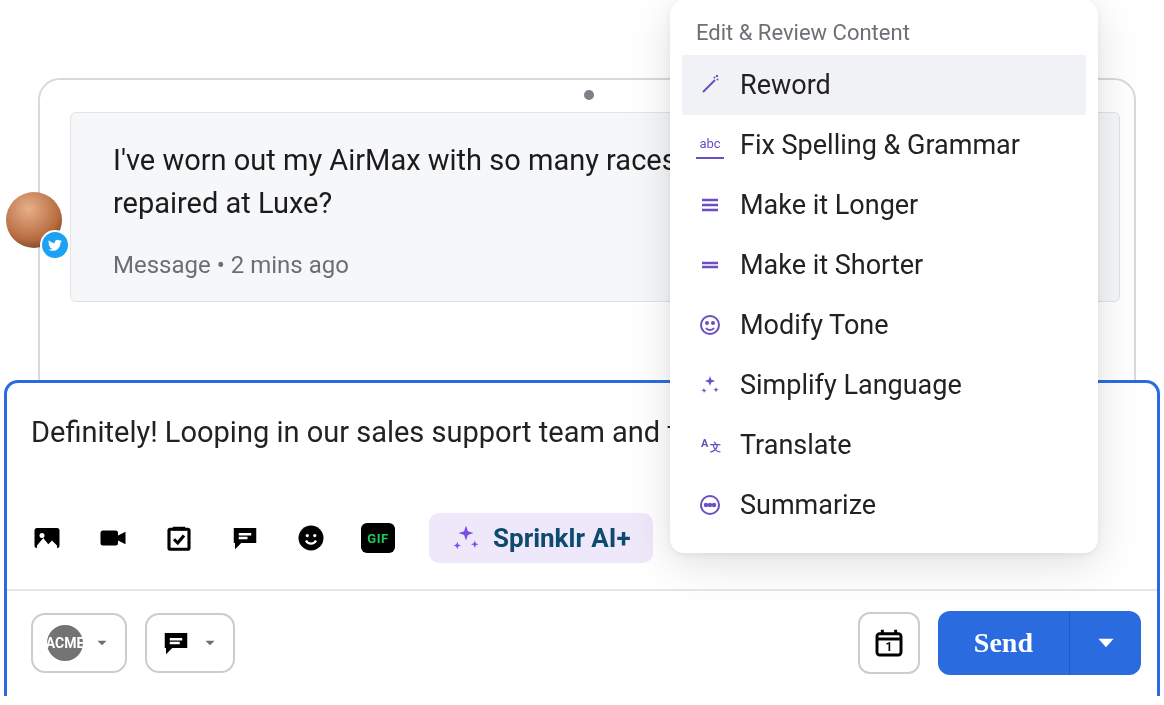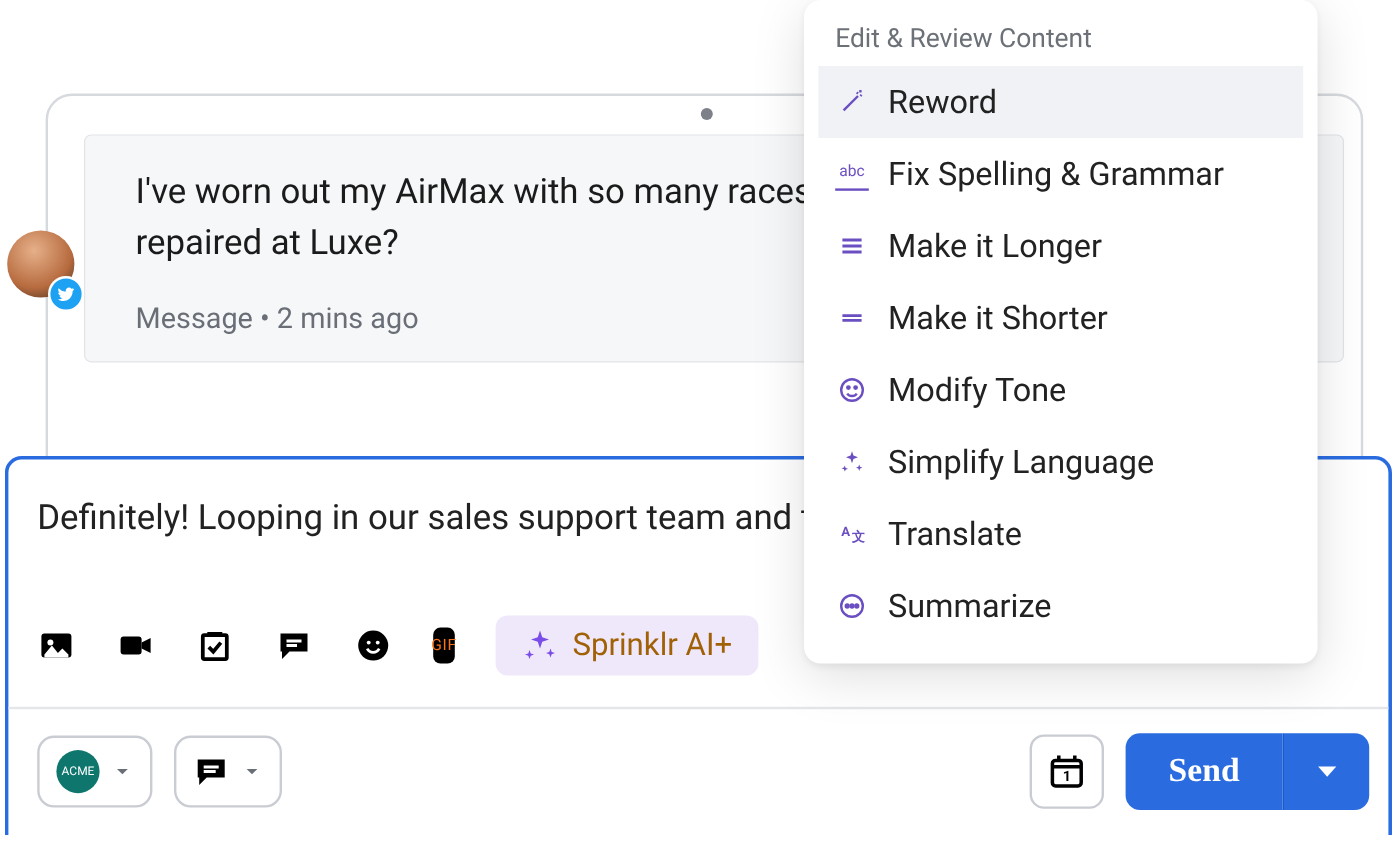--- a/index.html
+++ b/index.html
@@ -81,36 +81,36 @@
     left: 24px; top: 130px;
     display: flex; align-items: center; gap: 34px;
   }
   .tools .tool {
     width: 32px; height: 32px;
     display: flex; align-items: center; justify-content: center;
     cursor: pointer;
   }
   .tools svg { width: 30px; height: 30px; }
   .gif-chip {
-    width: 18px; height: 30px;
-    background: #000; color: #f97316;
+    width: 34px; height: 30px;
+    background: #000; color: #22c55e;
     border-radius: 6px;
-    font-size: 13px; font-weight: 400;
+    font-size: 13px; font-weight: 700;
     display: flex; align-items: center; justify-content: center;
     letter-spacing: 0.5px;
   }
   .ai-chip {
     display: flex; align-items: center; gap: 12px;
     background: #efe8fb;
     border-radius: 10px;
     padding: 10px 22px;
     cursor: pointer;
   }
   .ai-chip svg { width: 30px; height: 30px; }
-  .ai-chip span { color: #a16207; font-size: 26px; font-weight: 400; }
+  .ai-chip span { color: #0c4a6e; font-size: 26px; font-weight: 700; }
 
   
   .divider {
     position: absolute;
     left: 0; right: 0; top: 206px;
     height: 2px; background: #e4e6ea;
   }
 
   
   .bottom {
@@ -123,23 +123,23 @@
     display: flex; align-items: center; gap: 10px;
     border: 2px solid #c9ccd2;
     border-radius: 14px;
     padding: 10px 14px;
     background: #fff;
     cursor: pointer;
   }
   .pill .caret { width: 18px; height: 18px; }
   .acme-dot {
     width: 36px; height: 36px; border-radius: 50%;
-    background: #0f766e; color: #fff;
-    display: flex; align-items: center; justify-content: center;
-    font-size: 10px; font-weight: 400;
+    background: #737373; color: #fff;
+    display: flex; align-items: center; justify-content: center;
+    font-size: 14px; font-weight: 700;
   }
   .comment-pill span { font-size: 26px; color: #2b2b2b; }
 
   .bottom-right { display: flex; align-items: center; gap: 18px; }
   .cal-btn {
     width: 62px; height: 62px;
     border: 2px solid #c9ccd2; border-radius: 12px;
     display: flex; align-items: center; justify-content: center;
     background: #fff; cursor: pointer;
   }

